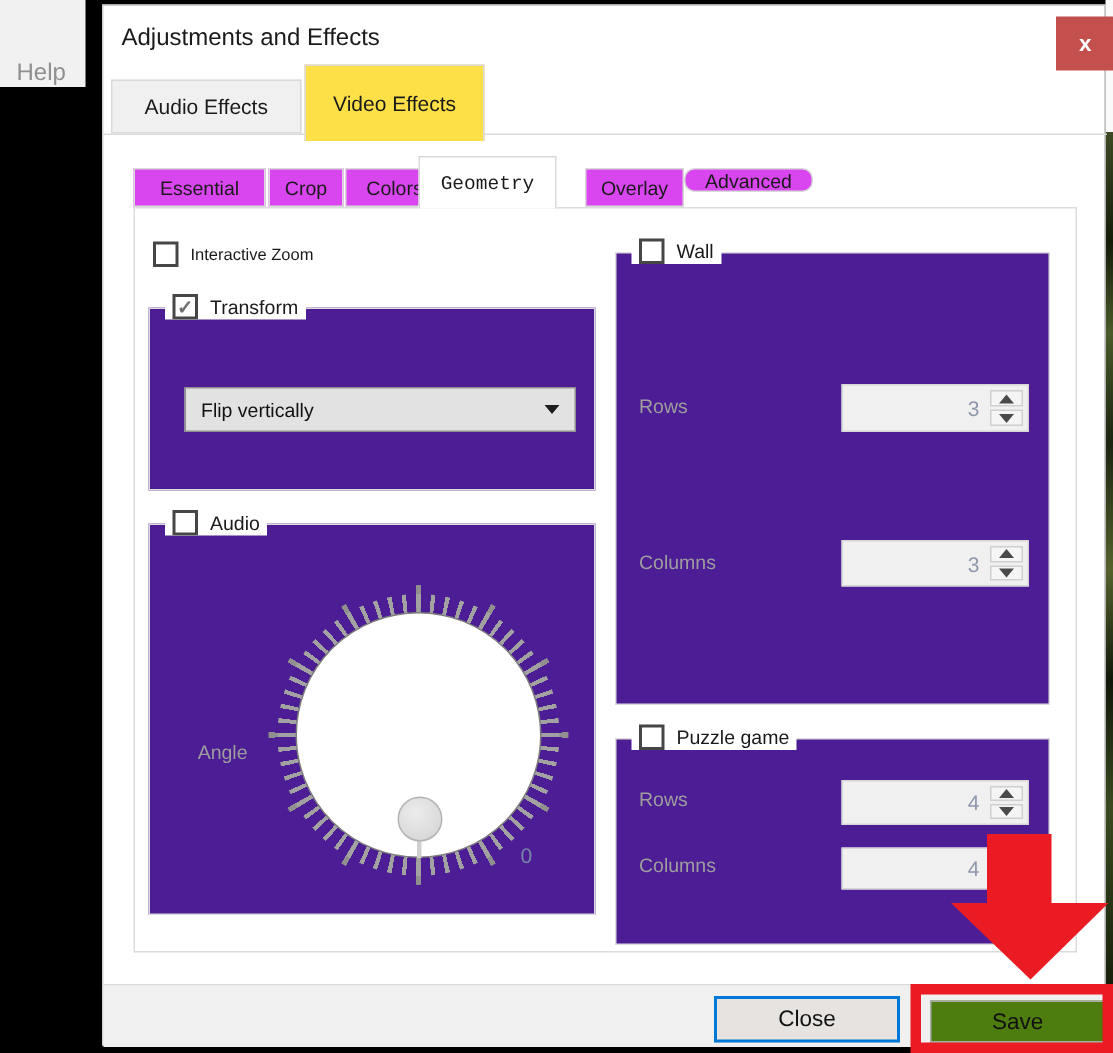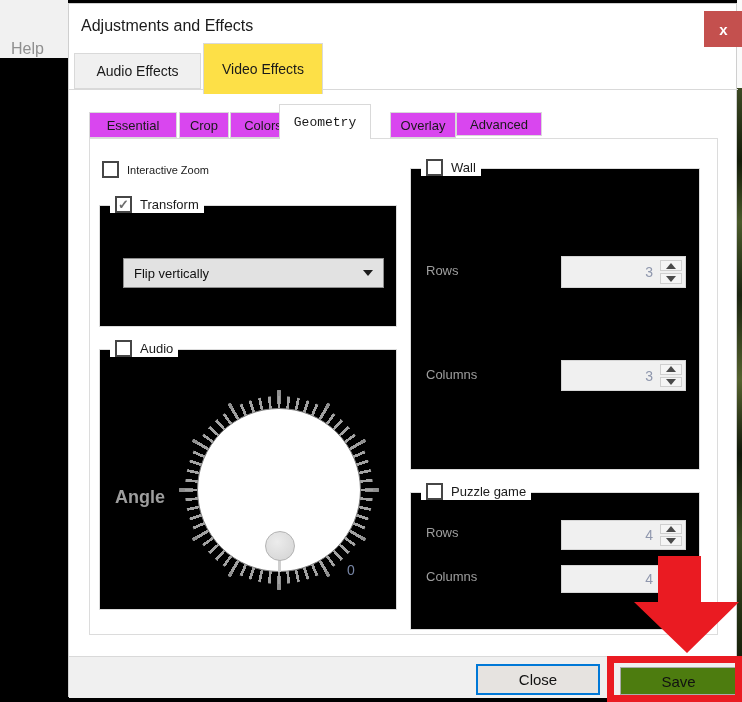--- a/index.html
+++ b/index.html
@@ -2,21 +2,21 @@
 <html><head>
 <meta charset="utf-8">
 <style>
   * { margin:0; padding:0; box-sizing:border-box; }
   html,body { width:742px; height:702px; }
   body { font-family:"Liberation Sans", sans-serif; background:#000; position:relative; overflow:hidden; }
 
   .page { position:absolute; inset:0; width:742px; height:702px; background:#000; }
 
   
-  .menu-corner { position:absolute; left:0; top:0; width:68px; height:58px; background:#f1f1f1; }
+  .menu-corner { position:absolute; left:0; top:0; width:57px; height:58px; background:#f1f1f1; }
   .help-label { position:absolute; left:11px; top:40px; font-size:16px; color:#8f8f8f; }
   .right-strip-top { position:absolute; left:737px; top:0; width:5px; height:88px; background:#fafafa; }
   .right-strip-video { position:absolute; left:737px; top:88px; width:5px; height:609px;
     background:linear-gradient(180deg,#3d4a24 0%,#141c09 12%,#4a5a2a 22%,#1a2410 34%,#55622e 48%,#10180a 60%,#3a4a20 74%,#202c10 88%,#0c1206 100%); }
 
   
   .dialog { position:absolute; left:68px; top:3px; width:669px; height:694px; background:#fff;
     border:1px solid #cfcfcf; overflow:visible; z-index:2; }
   .dlg-title { position:absolute; left:12px; top:13px; font-size:16px; color:#1b1b1b; }
   .x-btn { position:absolute; left:635px; top:7px; width:39px; height:36px; background:#c4504e;
@@ -33,52 +33,52 @@
 
   
   .subtab { position:absolute; display:flex; align-items:center; justify-content:center;
     font-size:13px; color:#1a1a1a; background:#d946ef; border:1px solid #d9d9d9; z-index:2; }
   .subtab.active { background:#fff; border-bottom:none; z-index:3; }
   .st-essential { left:20px;  top:108px; width:88px; height:26px; }
   .st-crop      { left:110px; top:108px; width:50px; height:26px; }
   .st-colors    { left:161px; top:108px; width:66px; height:26px; }
   .st-geometry  { left:210px; top:100px; width:92px; height:35px;font-family:Liberation Mono, monospace; }
   .st-overlay   { left:321px; top:108px; width:66px; height:26px; }
-  .st-advanced  { left:387px; top:108px; width:86px; height:24px; }
+  .st-advanced  { left:387px; top:108px; width:86px; height:16px;border-radius:7px; }
 
   
   .panel { position:absolute; left:20px; top:134px; width:629px; height:497px; background:#fff;
     border:1px solid #dcdcdc; z-index:1; }
 
   .cb { width:17px; height:17px; background:#fff; border:2px solid #464646; display:inline-flex;
     align-items:center; justify-content:center; flex:0 0 17px; }
   .cb .mark { font-size:13px; line-height:13px; color:#6e6e6e; font-weight:bold; }
 
   .check-row { position:absolute; left:12px; top:22px; display:flex; align-items:center; gap:8px; }
   .check-row .lbl { font-size:11px; color:#1a1a1a; }
 
-  .group { position:absolute; border:1px solid #dcdcdc; background:#000000; }
+  .group { position:absolute; border:1px solid #dcdcdc; background:#4c1d95; }
   .group-label { position:absolute; top:-10px; left:10px; background:#fff; padding:0 5px;
     display:flex; align-items:center; gap:8px; }
   .group-label .lbl { font-size:13px; color:#1a1a1a; }
 
   .g-transform { left:9px;  top:66px;  width:298px; height:122px; }
   .g-rotate    { left:9px;  top:210px; width:298px; height:261px; }
   .g-wall      { left:320px; top:29px; width:290px; height:302px; }
   .g-puzzle    { left:320px; top:353px; width:290px; height:138px; }
 
   
   .dropdown { position:absolute; left:23px; top:52px; width:261px; height:30px; background:#e2e2e2;
     border:1px solid #8f8f8f; display:flex; align-items:center; padding:0 10px; font-size:13px; color:#111; }
   .dropdown .caret { margin-left:auto; width:0; height:0; border-left:5px solid transparent;
     border-right:5px solid transparent; border-top:6px solid #1c1c1c; }
 
   
-  .angle-label { position:absolute; left:10px; top:137px; width:55px; text-align:right;
-    font-size:18px; color:#9d9d9d;font-weight:bold; }
+  .angle-label { position:absolute; left:10px; top:144px; width:55px; text-align:right;
+    font-size:13px; color:#9d9d9d; }
   .dial { position:absolute; left:79px; top:40px; width:200px; height:200px; }
   .dial-major { position:absolute; inset:0; border-radius:50%;
     background:repeating-conic-gradient(from -1deg,#8f8f8f 0deg 2deg,transparent 2deg 30deg); }
   .dial-minor { position:absolute; inset:6px; border-radius:50%;
     background:repeating-conic-gradient(from -0.9deg,#a2a2a2 0deg 1.8deg,transparent 1.8deg 6deg); }
   .dial-face { position:absolute; inset:18px; border-radius:50%; background:#fff; border:1px solid #7d7d7d; }
   .dial-stem { position:absolute; left:99px; top:160px; width:3px; height:22px; background:#cfcfcf; }
   .dial-knob { position:absolute; left:86px; top:141px; width:30px; height:30px; border-radius:50%;
     background:radial-gradient(circle at 40% 35%, #ececec, #d2d2d2); border:1px solid #b3b3b3; }
   .angle-value { position:absolute; left:247px; top:212px; font-size:14px; color:#7886a6; }

